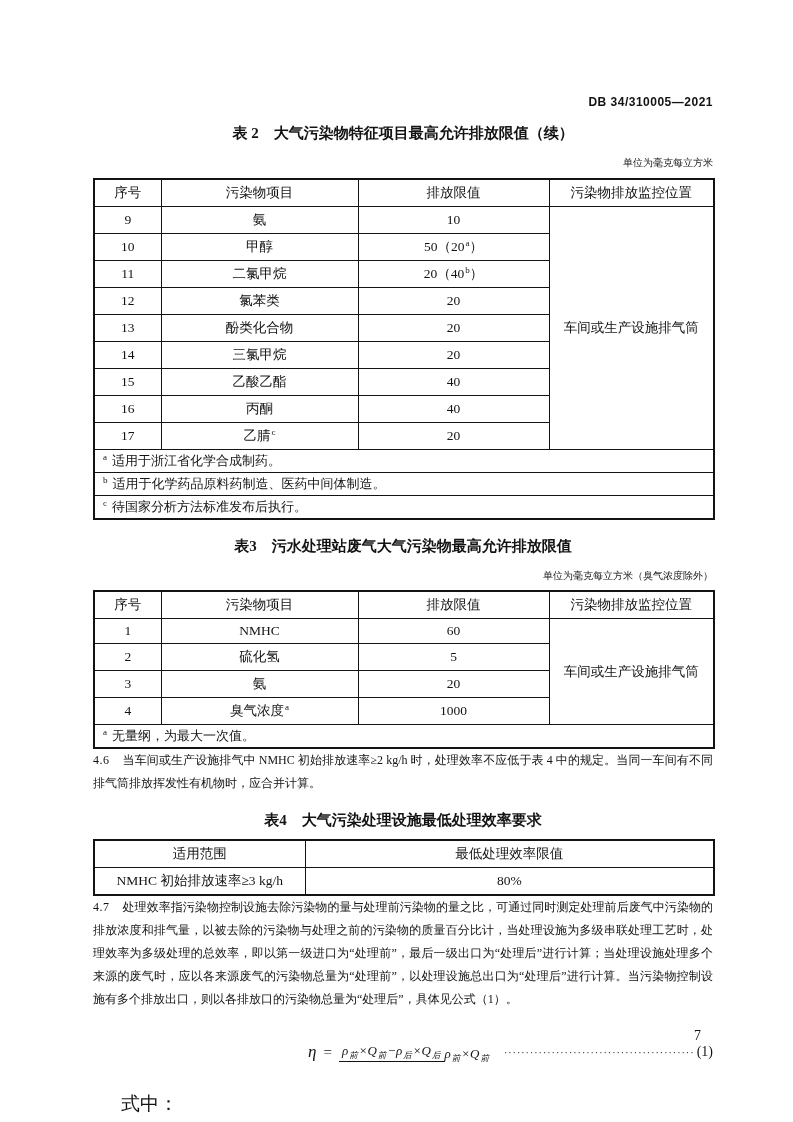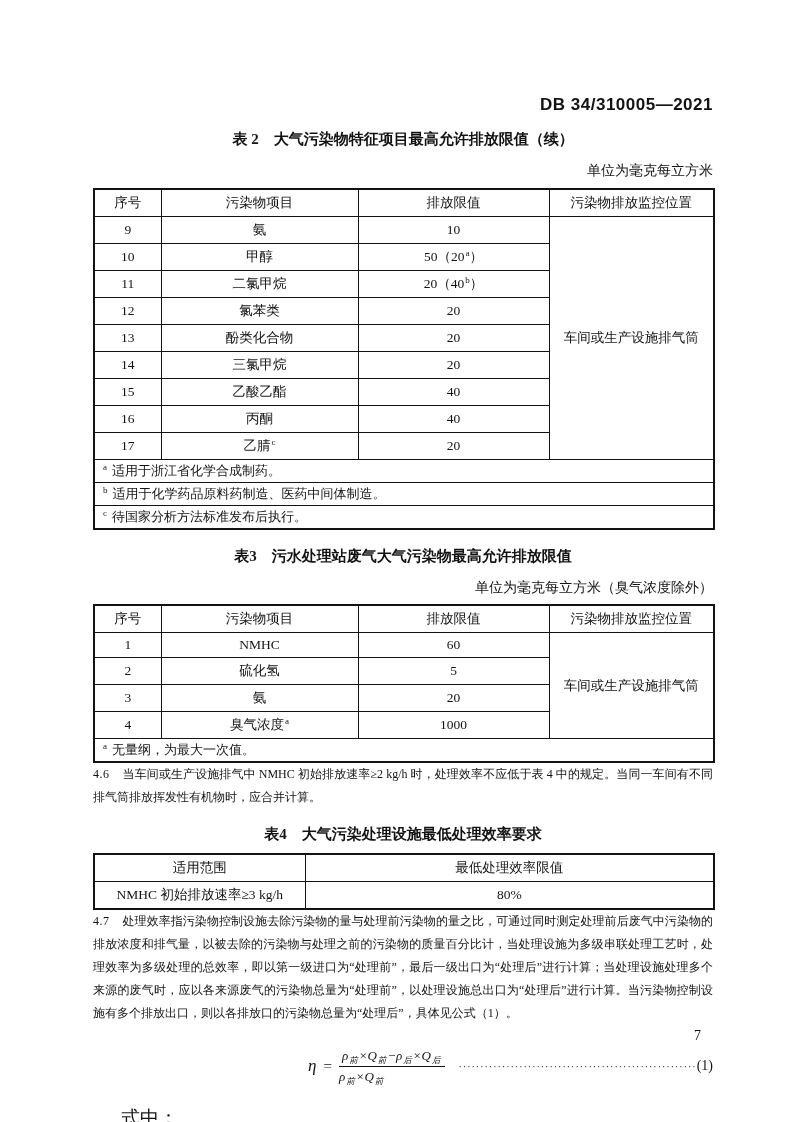--- a/index.html
+++ b/index.html
@@ -15,33 +15,33 @@
   .content {
     position:absolute;
     left:93px; top:0;
     width:620px;
   }
   .doc-header {
     padding-top:95px;
     text-align:right;
     font-family:"Liberation Sans", sans-serif;
     font-weight:bold;
-    font-size:17px;
+    font-size:12px;
     letter-spacing:0.5px;
   }
   .table-title {
     margin-top:15px;
     text-align:center;
     font-weight:bold;
     font-size:15px;
   }
   .unit-note {
     margin-top:13px;
     text-align:right;
-    font-size:14px;
+    font-size:10px;
   }
   table {
     border-collapse:collapse;
     table-layout:fixed;
     width:620px;
     border:2px solid #131313;
   }
   th, td {
     border:1px solid #131313;
     font-size:13.5px;
@@ -83,22 +83,22 @@
     display:flex;
     align-items:center;
     padding-left:215px;
     height:46px;
     font-size:15px;
   }
   .f-eta { font-style:italic; font-size:17px; }
   .f-eq { margin:0 7px; }
   .frac {
     display:inline-flex;
-    flex-direction:column;
-    align-items:flex-start;
+    flex-direction:row;
+    align-items:flex-end;
     font-style:italic;
     font-size:13px;
   }
   .frac .num { border-bottom:1.3px solid #131313; padding:0 3px 2px 3px; }
   .frac .den { padding-top:2px; }
   .frac sub {
     font-size:8.5px;
     font-style:italic;
     vertical-align:sub;
     line-height:0;

